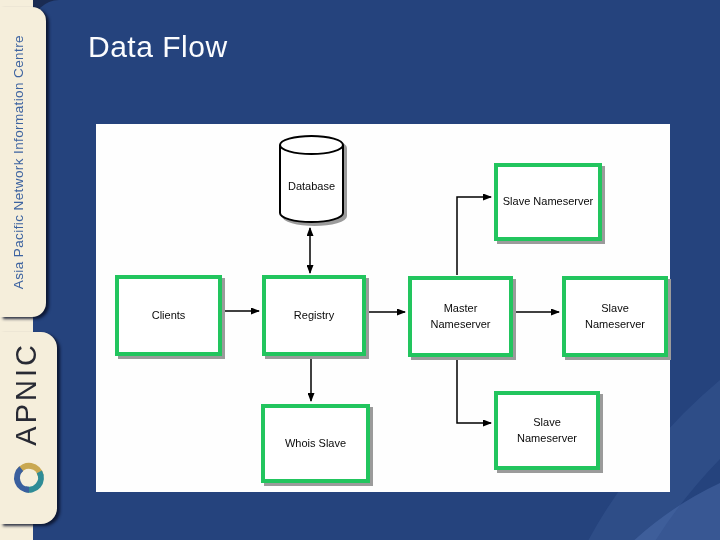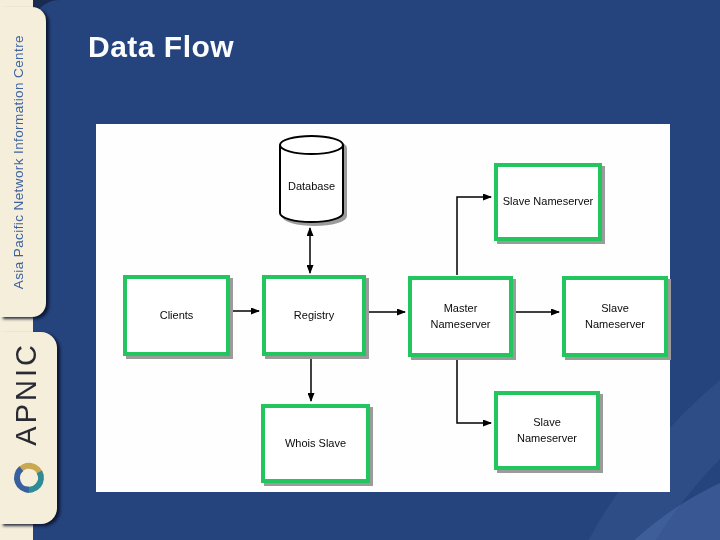--- a/index.html
+++ b/index.html
@@ -6,21 +6,21 @@
   body{width:720px;height:540px;overflow:hidden;background:#1A2B52;
        font-family:"Liberation Sans",sans-serif;position:relative;}
 
   
   .slide{position:absolute;left:33px;top:0;width:687px;height:540px;
          background:#25437D;border-radius:26px 0 0 0;overflow:hidden;z-index:1;}
   .ring{position:absolute;border-radius:50%;pointer-events:none;}
   .ringA{left:487px;top:450px;width:560px;height:560px;border:68px solid rgba(95,130,195,0.32);}
   .ringB{left:487px;top:250px;width:1000px;height:1000px;border:58px solid rgba(95,130,195,0.16);}
   .slide-title{position:absolute;left:55px;top:30px;margin:0;
-               font-size:30px;font-weight:bold;color:#FBFCFE;letter-spacing:0.5px;}
+               font-size:30px;font-weight:normal;color:#FBFCFE;letter-spacing:0.5px;}
 
   
   .side-strip{position:absolute;left:0;top:0;width:33px;height:540px;background:#F5EEDB;z-index:2;}
   .side-tab{position:absolute;left:0;background:#F5EEDB;z-index:3;
             box-shadow:3px 2px 3px rgba(9,17,40,0.85);
             display:flex;align-items:center;justify-content:center;}
   .tab-org{top:7px;width:46px;height:310px;border-radius:0 14px 14px 0;}
   .tab-apnic{top:332px;width:57px;height:192px;border-radius:0 16px 16px 0;
              flex-direction:column;justify-content:flex-start;}
   .vtext{writing-mode:vertical-rl;transform:rotate(180deg);
@@ -31,21 +31,21 @@
          margin-top:10px;margin-right:4px;}
   .logo{margin-top:6px;}
 
   
   .whiteboard{position:absolute;left:63px;top:124px;width:574px;height:368px;
               background:#FEFEFE;}
   .connectors{position:absolute;left:0;top:0;width:574px;height:368px;}
   .node{position:absolute;display:flex;align-items:center;justify-content:center;
         text-align:center;font-size:11px;color:#0a0a0a;line-height:1.4;}
   .nbox{background:#fff;border:4px solid #22c55e;box-shadow:3px 3px 0 #9b9b9b;}
-  .n-clients{left:19px;top:151px;width:99px;height:73px;margin-left:8px;}
+  .n-clients{left:19px;top:151px;width:99px;height:73px;}
   .n-registry{left:166px;top:151px;width:96px;height:73px;}
   .n-master{left:312px;top:152px;width:97px;height:73px;}
   .n-slave-top{left:398px;top:39px;width:100px;height:70px;}
   .n-slave-right{left:466px;top:152px;width:98px;height:73px;}
   .n-slave-bottom{left:398px;top:267px;width:98px;height:71px;}
   .n-whois{left:165px;top:280px;width:101px;height:71px;}
   .n-db{left:182px;top:9px;width:67px;height:92px;}
   .n-db .cyl{position:absolute;left:0;top:0;filter:drop-shadow(3px 3px 0 #9b9b9b);}
   .n-db span{position:relative;padding-top:6px;margin-top:16px;}
   .node span{padding:0 4px;}

